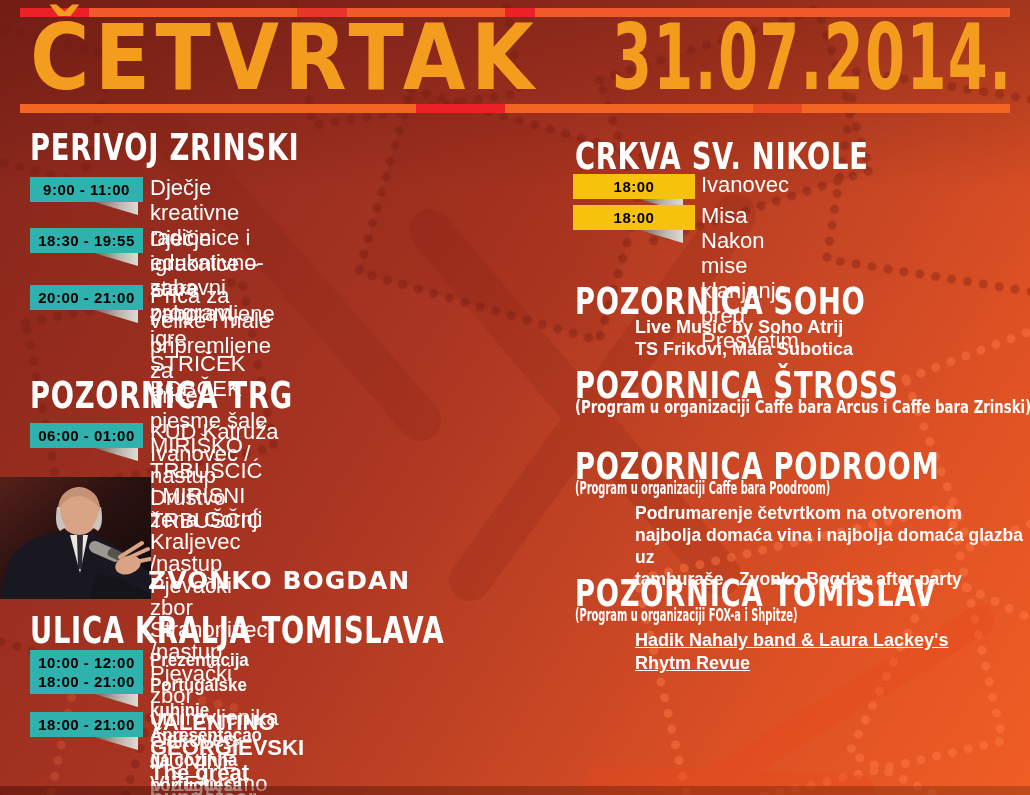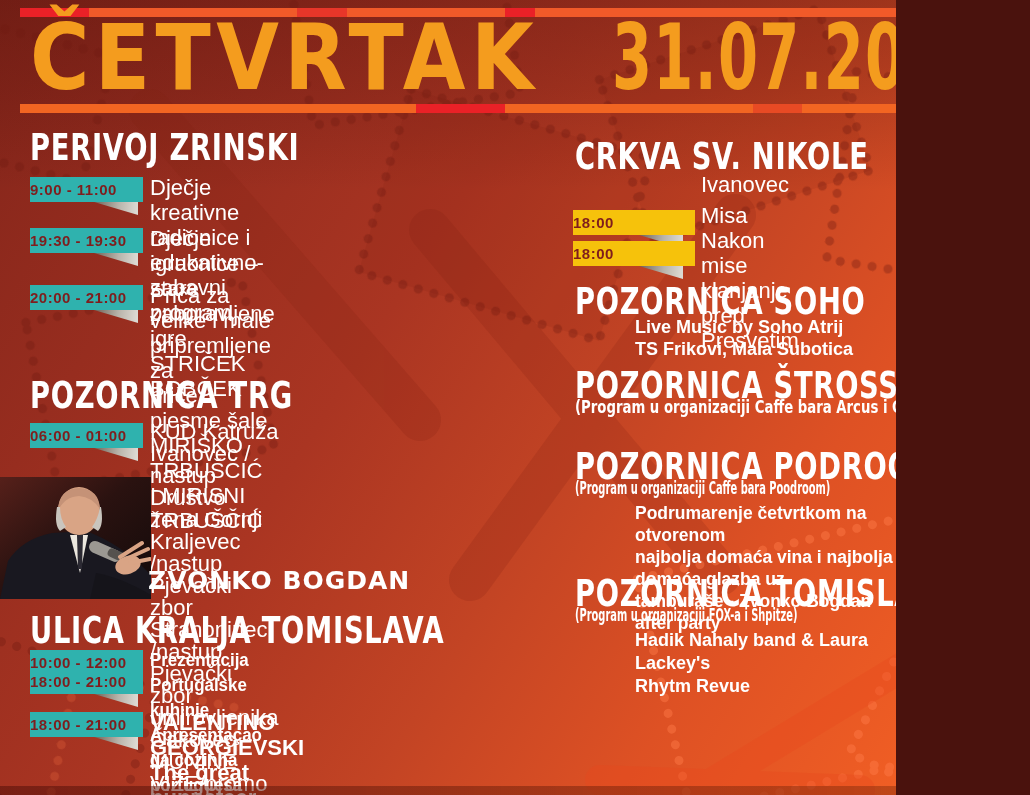--- a/index.html
+++ b/index.html
@@ -1,17 +1,17 @@
 <!DOCTYPE html>
 <html><head>
 <meta charset="utf-8">
 <style>
   html,body{margin:0;padding:0;background:#4a120d;}
   #poster{
-    position:relative;width:896px;height:795px;overflow:hidden;
+    position:relative;width:1030px;height:795px;overflow:hidden;
     font-family:"Liberation Sans","DejaVu Sans",sans-serif;
     background:
       linear-gradient(180deg, rgba(70,12,8,.30) 0%, rgba(70,12,8,.18) 90px, rgba(70,12,8,0) 190px),
       linear-gradient(122deg, #84251a 0%, #972d1f 22%, #aa3522 42%, #c34424 62%, #de5124 80%, #f05e24 100%);
   }
   .abs{position:absolute;}
   svg.bg-decor{position:absolute;left:0;top:0;pointer-events:none;}
 
   
   .stripe{height:9px;}
@@ -26,24 +26,24 @@
 
   
   .sec-title{color:#fff;font-family:"DejaVu Sans","Liberation Sans",sans-serif;font-weight:700;
     font-size:38px;line-height:38px;white-space:nowrap;transform:scaleX(.72);transform-origin:0 50%;letter-spacing:1px;}
   .sec-sub{color:#fff;font-family:"DejaVu Sans","Liberation Sans",sans-serif;font-weight:700;
     font-size:17px;line-height:19px;white-space:nowrap;transform-origin:0 50%;}
   .sub-c{transform:scaleX(.78);}
   .sub-x{transform:scaleX(.58);}
 
   
-  .badge{position:absolute;left:0;top:0;color:#7f1d1d;font-weight:700;font-size:15px;padding:3px 0;}
+  .badge{position:absolute;left:0;top:0;color:#000000;font-weight:700;font-size:15px;text-align:center;padding:3px 0;}
   .badge-text{display:block;white-space:pre-line;line-height:19px;letter-spacing:.5px;}
   .teal{background:#2FB2AE;width:113px;}
-  .yellow{background:#F6C20B;width:122px;margin-top:36px;}
+  .yellow{background:#F6C20B;width:122px;}
   .fold{position:absolute;top:100%;width:44px;height:13px;
     background:linear-gradient(97deg,#6e6257 0%,#b9b4ab 55%,#dcd9d2 95%);
     clip-path:polygon(0 0,100% 0,100% 100%);}
   .teal .fold{right:5px;}
   .yellow .fold{right:12px;}
   .ev-text{position:absolute;top:-2px;color:#fff;font-size:22px;line-height:25px;white-space:pre-line;}
   .l-col .ev-text{left:120px;}
   .r-col .ev-text{left:128px;}
   .lh22{line-height:22px;}
   .bold{font-weight:700;}
@@ -107,21 +107,21 @@
     <div class="badge teal">
       <span class="badge-text">9:00 - 11:00</span>
       <span class="fold"></span>
     </div>
     <div class="ev-text">Dječje kreativne radionice i
 edukativno-zabavni program</div>
   </div>
 
   <div class="abs l-col" style="left:30px;top:228px;">
     <div class="badge teal">
-      <span class="badge-text">19:30 - 19:30</span>
+      <span class="badge-text">18:30 - 19:55</span>
       <span class="fold"></span>
     </div>
     <div class="ev-text">Dječje igraonice – stare zaboravljene igre
 STRIČEK BOBČEK</div>
   </div>
 
   <div class="abs l-col" style="left:30px;top:285px;">
     <div class="badge teal">
       <span class="badge-text">20:00 - 21:00</span>
       <span class="fold"></span>
@@ -223,17 +223,17 @@
   <div class="abs sec-sub sub-c" style="left:575px;top:398px;">(Program u organizaciji Caffe bara Arcus i Caffe bara Zrinski)</div>
 
   <div class="abs sec-title" style="left:575px;top:447px;">POZORNICA PODROOM</div>
   <div class="abs sec-sub sub-x" style="left:575px;top:479px;">(Program u organizaciji Caffe bara Poodroom)</div>
   <div class="plain-lines" style="left:635px;top:502px;font-size:17.5px;">Podrumarenje četvrtkom na otvorenom
 najbolja domaća vina i najbolja domaća glazba uz
 tamburaše - Zvonko Bogdan after party</div>
 
   <div class="abs sec-title" style="left:575px;top:574px;">POZORNICA TOMISLAV</div>
   <div class="abs sec-sub sub-x" style="left:575px;top:606px;">(Program u organizaciji FOX-a i Shpitze)</div>
-  <div class="plain-lines" style="left:635px;top:629px;line-height:23px;">Hadik Nahaly band &amp; Laura Lackey's
+  <div class="plain-lines" style="left:635px;top:629px;line-height:23px;text-decoration:underline;">Hadik Nahaly band &amp; Laura Lackey's
 Rhytm Revue</div>
 
   <div class="abs bottom-band"></div>
 </div>
 
 </body></html>

